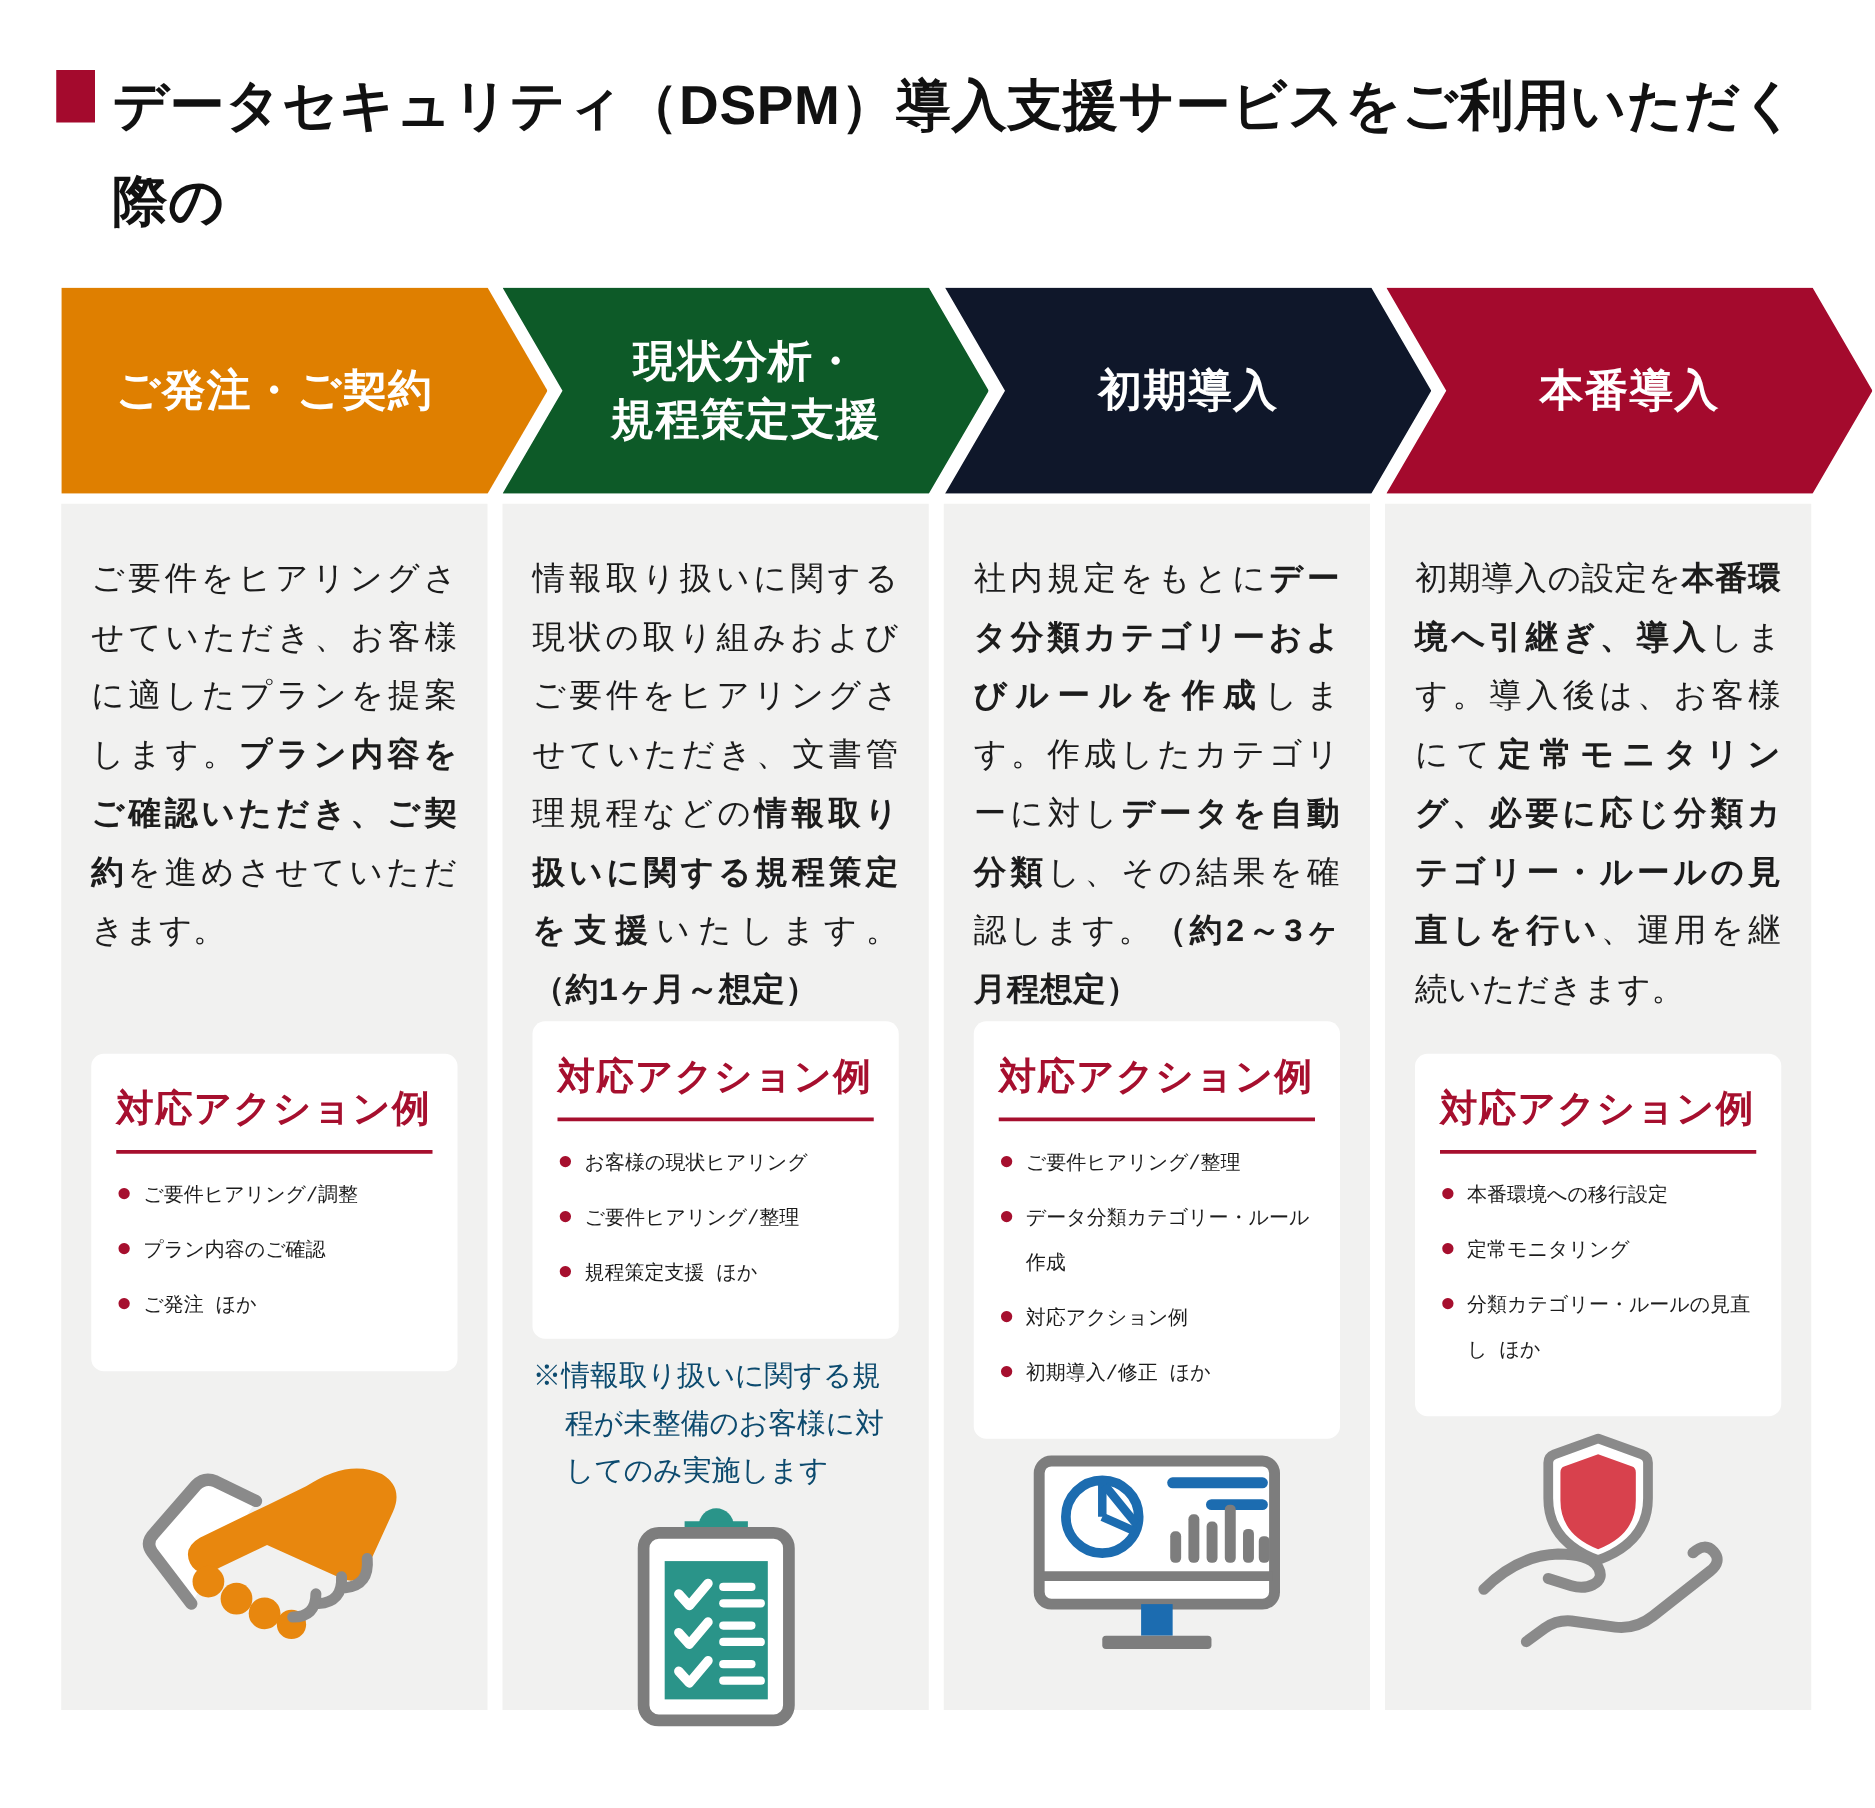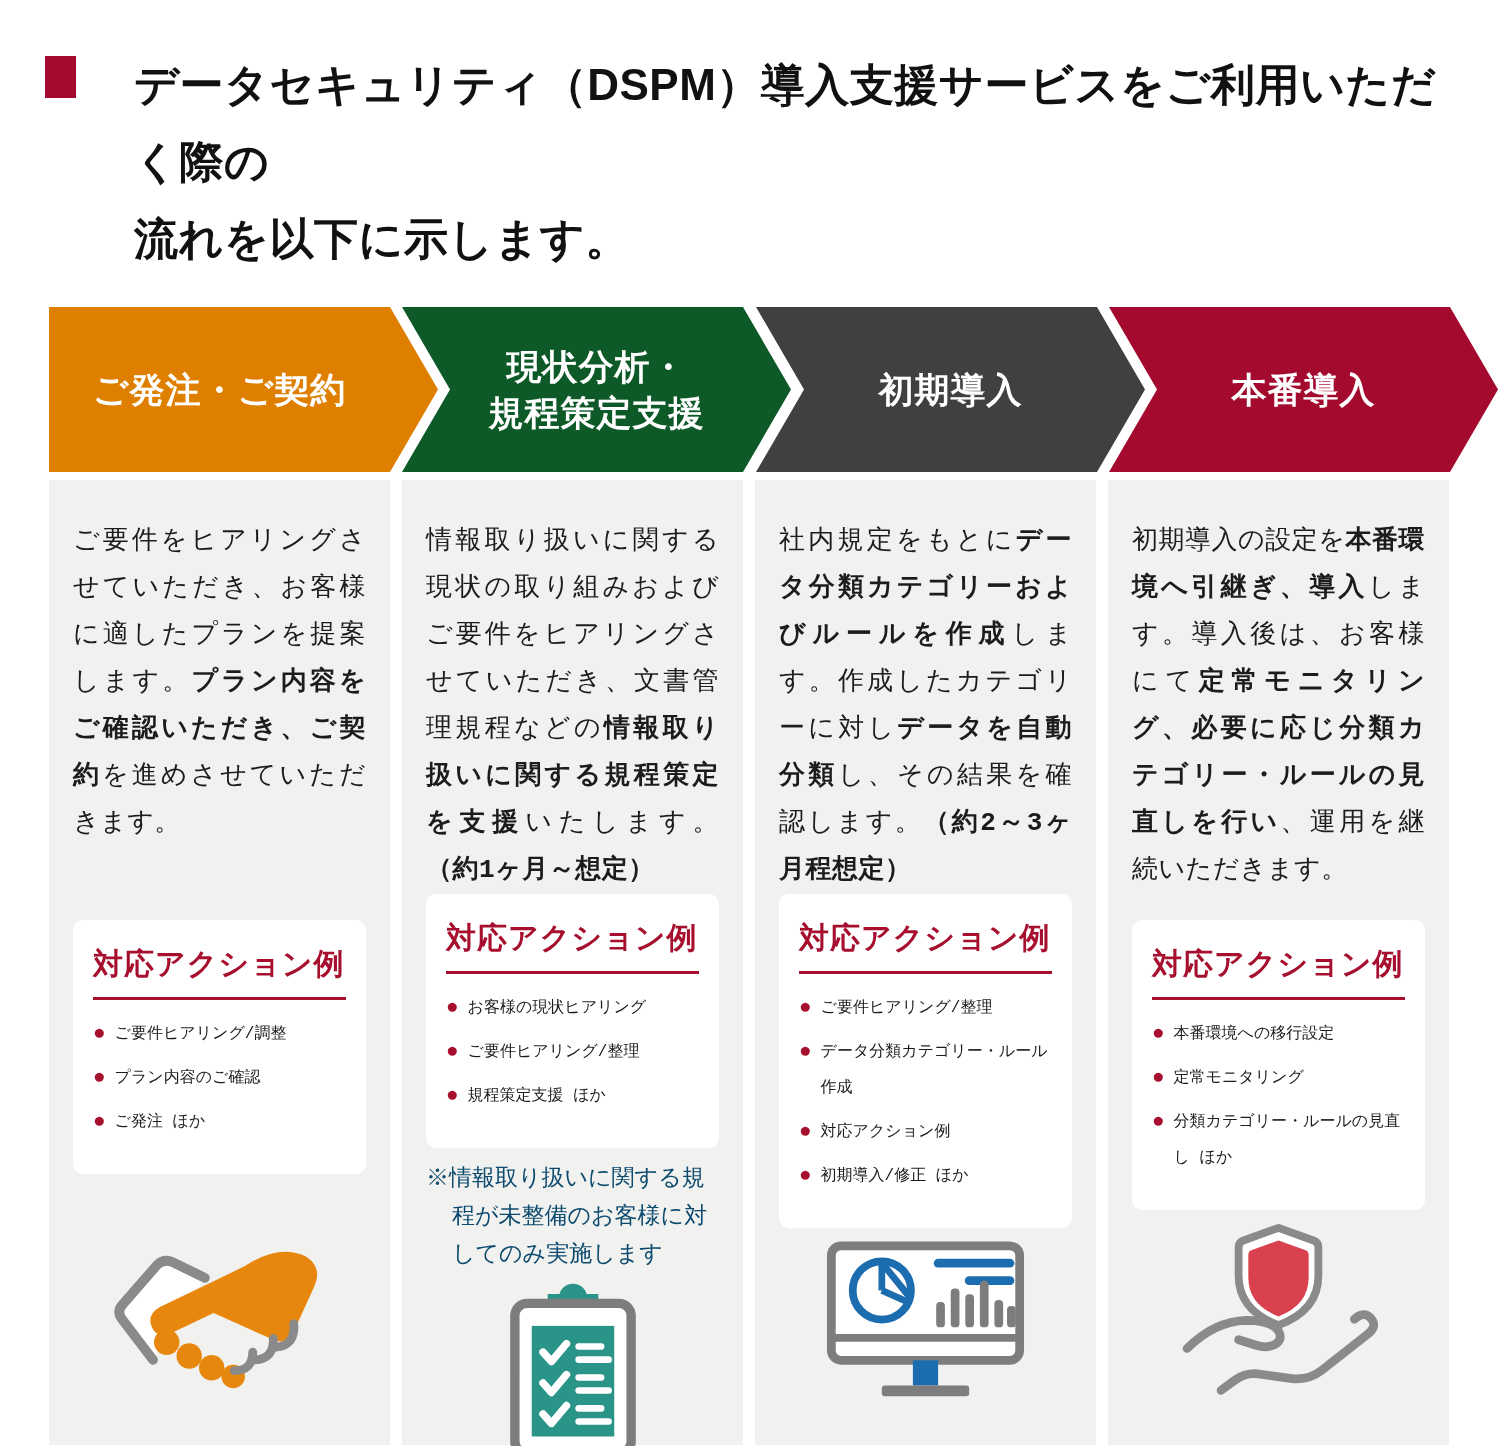--- a/index.html
+++ b/index.html
@@ -9,21 +9,20 @@
     font-family:"Liberation Sans","DejaVu Sans",sans-serif;
     color:#1a1a1a;
     overflow:hidden;
   }
   .page { position:relative; width:1500px; height:1446px; }
 
   
   .title-block {
     display:flex; align-items:flex-start;
     margin:46px 45px 0 45px;
-    gap:44px;
   }
   .title-marker {
     flex:0 0 auto;
     width:31px; height:42px;
     background:#A40A2D;
     margin:10px 14px 0 0;
   }
   .title-text {
     font-size:44px; font-weight:bold; line-height:1.75;
     letter-spacing:0.5px; color:#111;
@@ -41,21 +40,21 @@
   .arrow-first {
     clip-path:polygon(0 0, calc(100% - 48px) 0, 100% 50%, calc(100% - 48px) 100%, 0 100%);
     padding-right:48px;
   }
   .arrow-next {
     clip-path:polygon(0 0, calc(100% - 48px) 0, 100% 50%, calc(100% - 48px) 100%, 0 100%, 48px 50%);
     padding-left:48px; padding-right:48px;
   }
   .arrow-1 { left:0;     background:#DF7F00; }
   .arrow-2 { left:353px; background:#0D5A28; }
-  .arrow-3 { left:707px; background:#404040; }
+  .arrow-3 { left:707px; background:#0f172a; }
   .arrow-4 { left:1060px;background:#A40A2D;text-align:right; }
   .arrow-label span { display:block; }
 
   
   .columns {
     display:flex; gap:12px; margin:8px 48px 0 49px;
   }
   .panel {
     width:341px; height:965px;
     background:#F1F1F0;
@@ -106,21 +105,20 @@
 </style>
 </head>
 <body>
 
 <div class="page">
 
   <div class="title-block">
     <div class="title-marker"></div>
     <div class="title-text">
       <span>データセキュリティ（DSPM）導入支援サービスをご利用いただく際の</span>
-      <span>流れを以下に示します。</span>
     </div>
   </div>
 
   <div class="arrow-row">
     <div class="arrow arrow-1 arrow-first">
       <div class="arrow-label">
         <span>ご発注・ご契約</span>
         <span></span>
       </div>
     </div>

